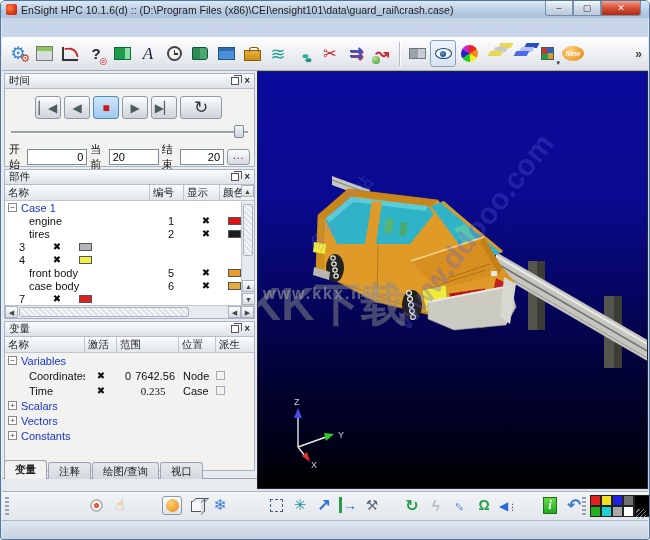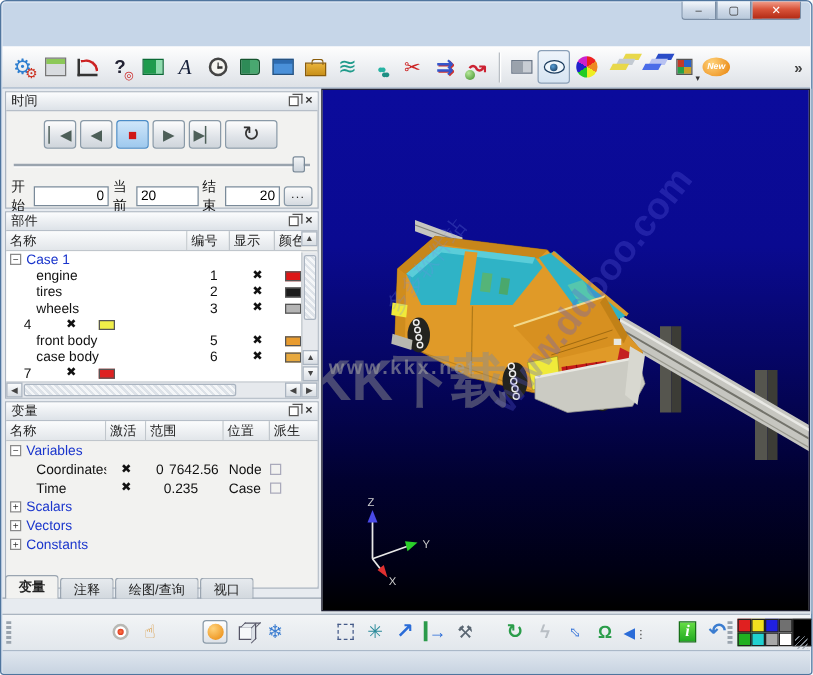--- a/index.html
+++ b/index.html
@@ -181,20 +181,24 @@
     background:linear-gradient(#dfe6ee,#c6d2e0); border-top:1px solid #aab8c8; border-radius:0 0 3px 3px; }
 
   .left-grip { position:absolute; left:1px; top:72px; width:5px; height:416px;
     background:repeating-linear-gradient(#c8cfd8 0 2px,transparent 2px 5px); }
 </style>
 </head>
 <body>
 
 <div class="win">
 
+  <div class="titlebar">
+    <span class="app-icon"></span>
+    <span class="title-text">EnSight HPC 10.1.6(d) :: (D:\Program Files (x86)\CEI\ensight101\data\guard_rail\crash.case)</span>
+  </div>
   <div class="win-controls">
     <span class="wc min">–</span>
     <span class="wc">▢</span>
     <span class="wc close">✕</span>
   </div>
 
 
   <div class="toolbar" id="toolbar">
       <span class="ti">
         <span class="ic-gears"></span>
@@ -342,21 +346,20 @@
               <span class="cell-show">✖</span>
               <span class="swatch" style="background: rgb(221, 21, 21);"></span>
             </div>
             <div class="prow">
               <span class="namecell">tires</span>
               <span class="cell-num">2</span>
               <span class="cell-show">✖</span>
               <span class="swatch" style="background: rgb(28, 28, 28);"></span>
             </div>
             <div class="prow">
-              <span class="namecell">wheels</span>
               <span class="cell-num">3</span>
               <span class="cell-show">✖</span>
               <span class="swatch" style="background: rgb(180, 180, 180);"></span>
             </div>
             <div class="prow">
               <span class="cell-num">4</span>
               <span class="cell-show">✖</span>
               <span class="swatch" style="background: rgb(240, 238, 73);"></span>
             </div>
             <div class="prow">
@@ -415,21 +418,21 @@
               <span style="width: 32px; text-align: center; font-size: 10px;">✖</span>
               <span style="width: 14px; text-align: right;">0</span>
               <span style="width: 48px; text-align: right; padding-right: 4px;">7642.56</span>
               <span style="width: 37px; padding-left: 4px;">Node</span>
               <span class="chk"></span>
             </div>
             <div class="vrow">
               <span style="width: 80px; padding-left: 24px; overflow: hidden;">Time</span>
               <span style="width: 32px; text-align: center; font-size: 10px;">✖</span>
               <span style="width: 14px; text-align: right;"></span>
-              <span style="width: 48px; text-align: left; padding-right: 4px;">0.235</span>
+              <span style="width: 48px; text-align: center; padding-right: 4px; font-family: Liberation Serif, serif;">0.235</span>
               <span style="width: 37px; padding-left: 4px;">Case</span>
               <span class="chk"></span>
             </div>
             <div class="vrow">
               <span class="tree-exp">+</span>
               <span class="blue">Scalars</span>
             </div>
             <div class="vrow">
               <span class="tree-exp">+</span>
               <span class="blue">Vectors</span>

